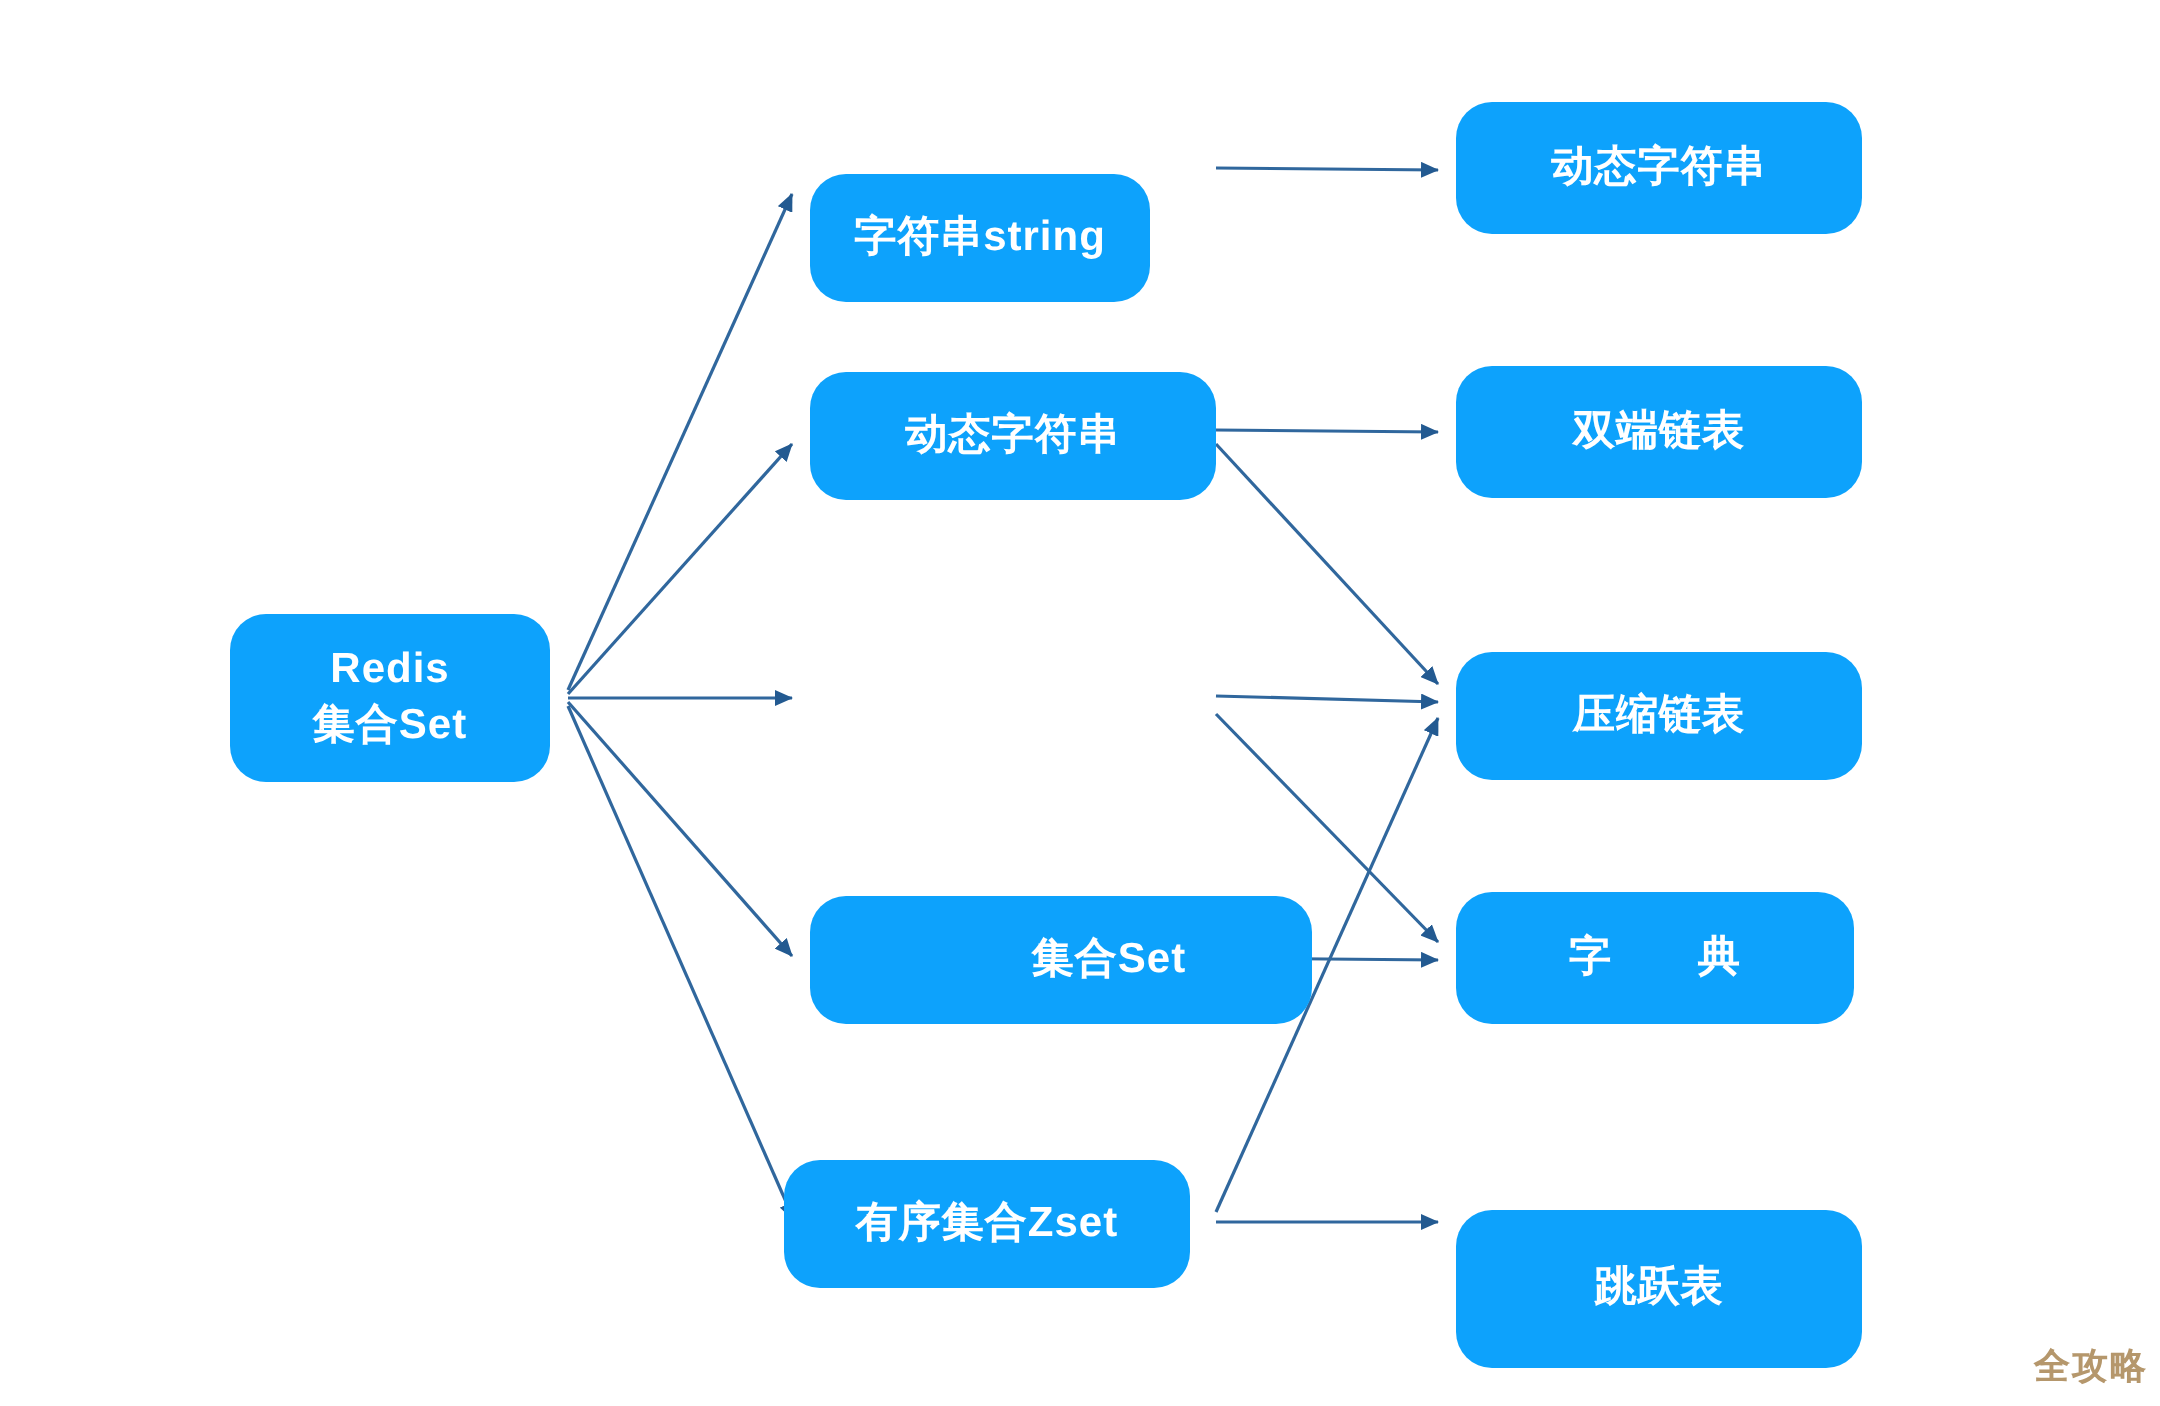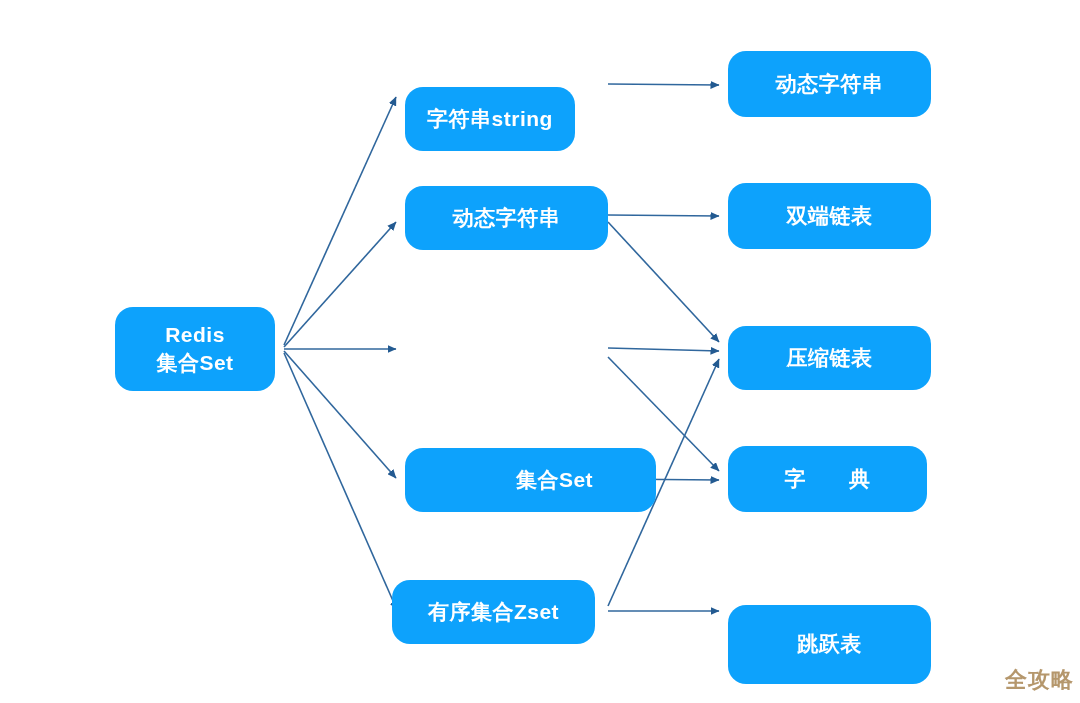--- a/index.html
+++ b/index.html
@@ -50,21 +50,21 @@
   .node.r3 { left: 728px; top: 326px; width: 203px; height: 64px; }
   .node.r4 { left: 728px; top: 446px; width: 199px; height: 66px; }
   .node.r5 { left: 728px; top: 577px; width: 203px; height: 79px; margin-top: 28px; }
 
   .watermark {
     position: absolute;
     right: 6px;
     bottom: 8px;
     color: #b5976c;
     font-weight: bold;
-    font-size: 22px;
+    font-size: 18px;
     letter-spacing: 1px;
   }
   line.edge {
     stroke: #30679d;
     stroke-width: 1.6;
   }
 </style>
 </head>
 <body>
 

